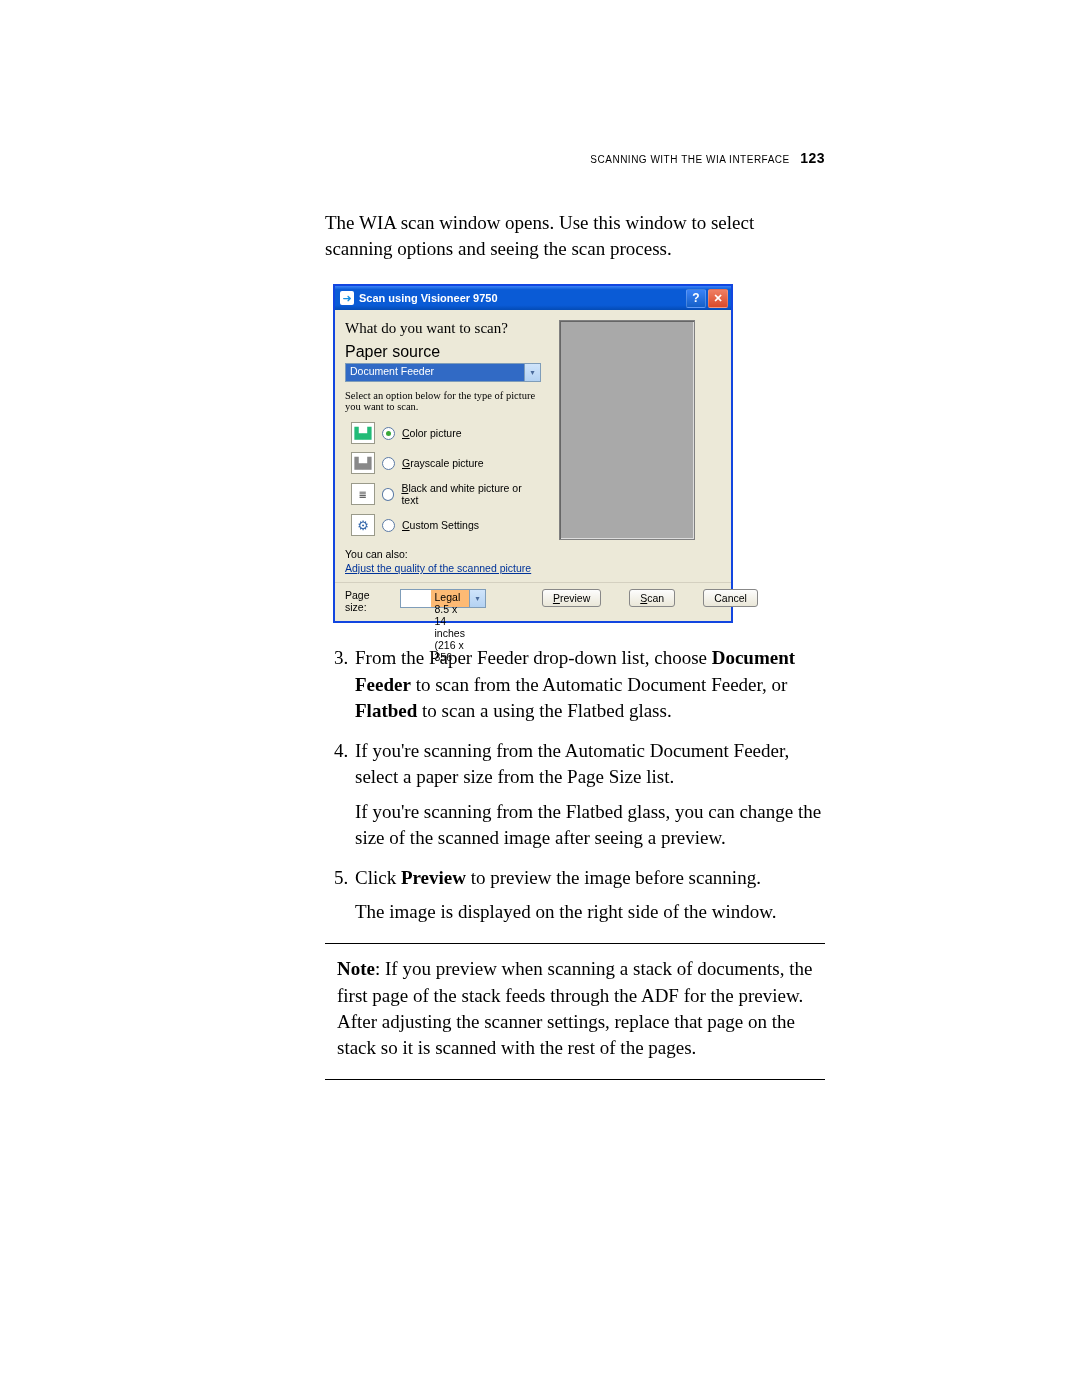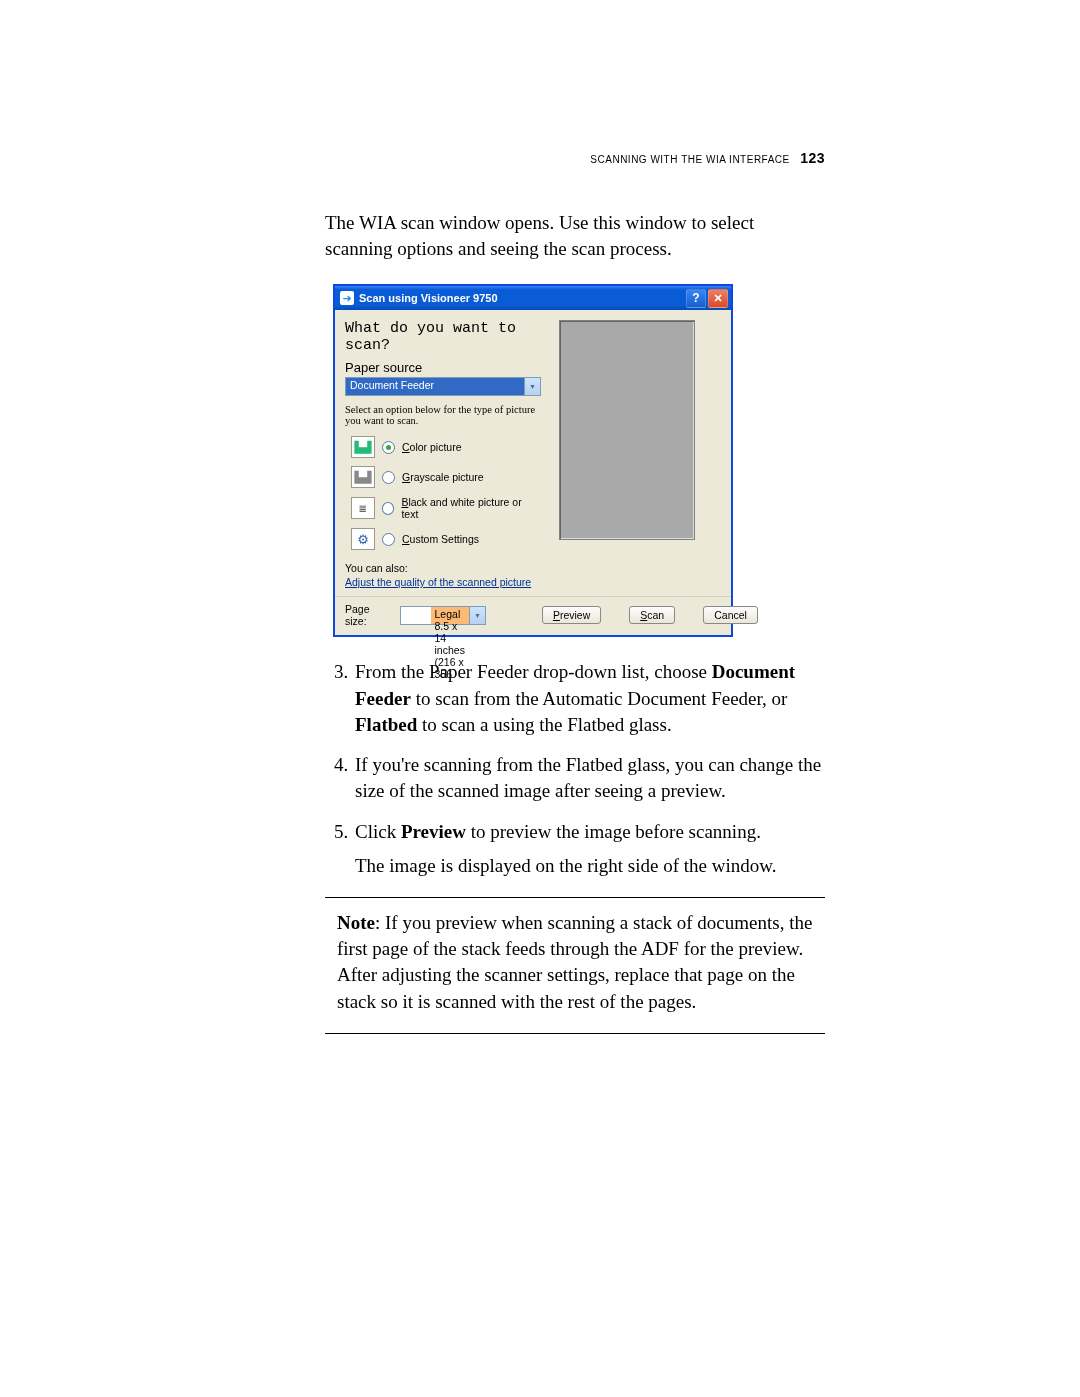--- a/index.html
+++ b/index.html
@@ -67,24 +67,24 @@
   }
   .btn-help { background: linear-gradient(#3a82f7,#1560c8); border:1px solid #fff3; font-size:12px;}
   .btn-close { background: linear-gradient(#ef7f63,#d94a2a); border:1px solid #fff3; font-size:11px;}
   .ss-body {
     display: flex;
     padding: 10px 10px 8px 10px;
   }
   .leftcol { width: 194px; }
   .heading {
     font-size: 15px;
-    font-family: Liberation Mono, monospace;
+    font-family: Liberation Serif, serif;
     margin-bottom: 6px;
   }
-  .small-label { font-size: 13px; margin: 2px 0 2px 0; display:block; }
+  .small-label { font-size: 16px; margin: 2px 0 2px 0; display:block; }
   .combo {
     display:flex;
     border:1px solid #7f9db9;
     background:#fff;
     height:17px;
     width:100%;
   }
   .combo .sel {
     flex:1;
     background:#316ac5;
@@ -133,21 +133,21 @@
     padding-left: 20px;
   }
   .preview-area {
     width:134px; height:218px;
     border:1px solid #808080;
     background:#a9a9a9;
     box-shadow: inset 1px 1px 0 #666, inset -1px -1px 0 #ddd;
   }
   .footer-row {
     display:flex;
-    align-items:center;
+    align-items:flex-start;
     padding:6px 10px 8px 10px;
     gap:28px;
     border-top:1px solid #d4d0c0;
   }
   .footer-row .ps-label { font-size:10.5px; margin-right:2px; }
   .footer-combo { width:152px; }
   .footer-row .spacer2 { flex:1; }
   .xp-btn {
     font-size:10.5px;
     padding:2px 10px;
@@ -241,20 +241,21 @@
       <div class="xp-btn"><span class="ul">S</span><span>can</span></div>
       <div class="xp-btn"><span>Cancel</span></div>
     </div>
   </div>
 
   <ol class="steps" start="3">
     <li>
       <span>From the Paper Feeder drop-down list, choose </span><b>Document Feeder</b><span> to scan from the Automatic Document Feeder, or </span><b>Flatbed</b><span> to scan a using the Flatbed glass.</span>
     </li>
     <li>
+      <span>If you're scanning from the Automatic Document Feeder, select a paper size from the Page Size list.</span>
       <p>If you're scanning from the Flatbed glass, you can change the size of the scanned image after seeing a preview.</p>
     </li>
     <li>
       <span>Click </span><b>Preview</b><span> to preview the image before scanning.</span>
       <p>The image is displayed on the right side of the window.</p>
     </li>
   </ol>
 
   <hr class="note-sep">
   <p class="note-block">

